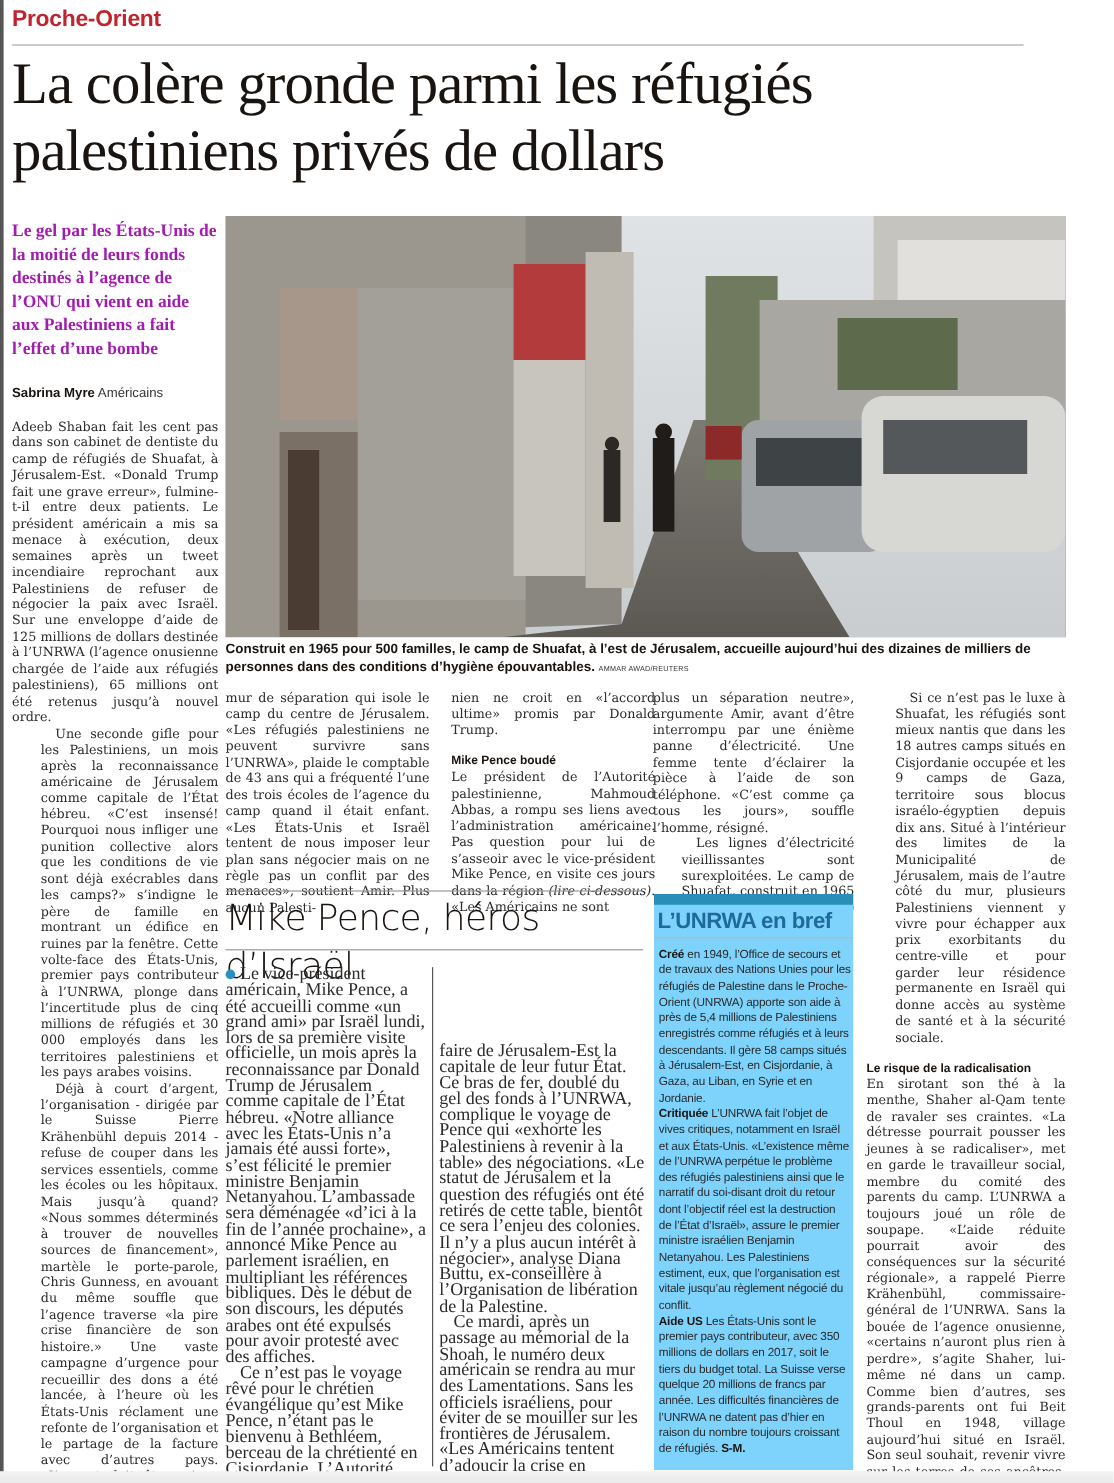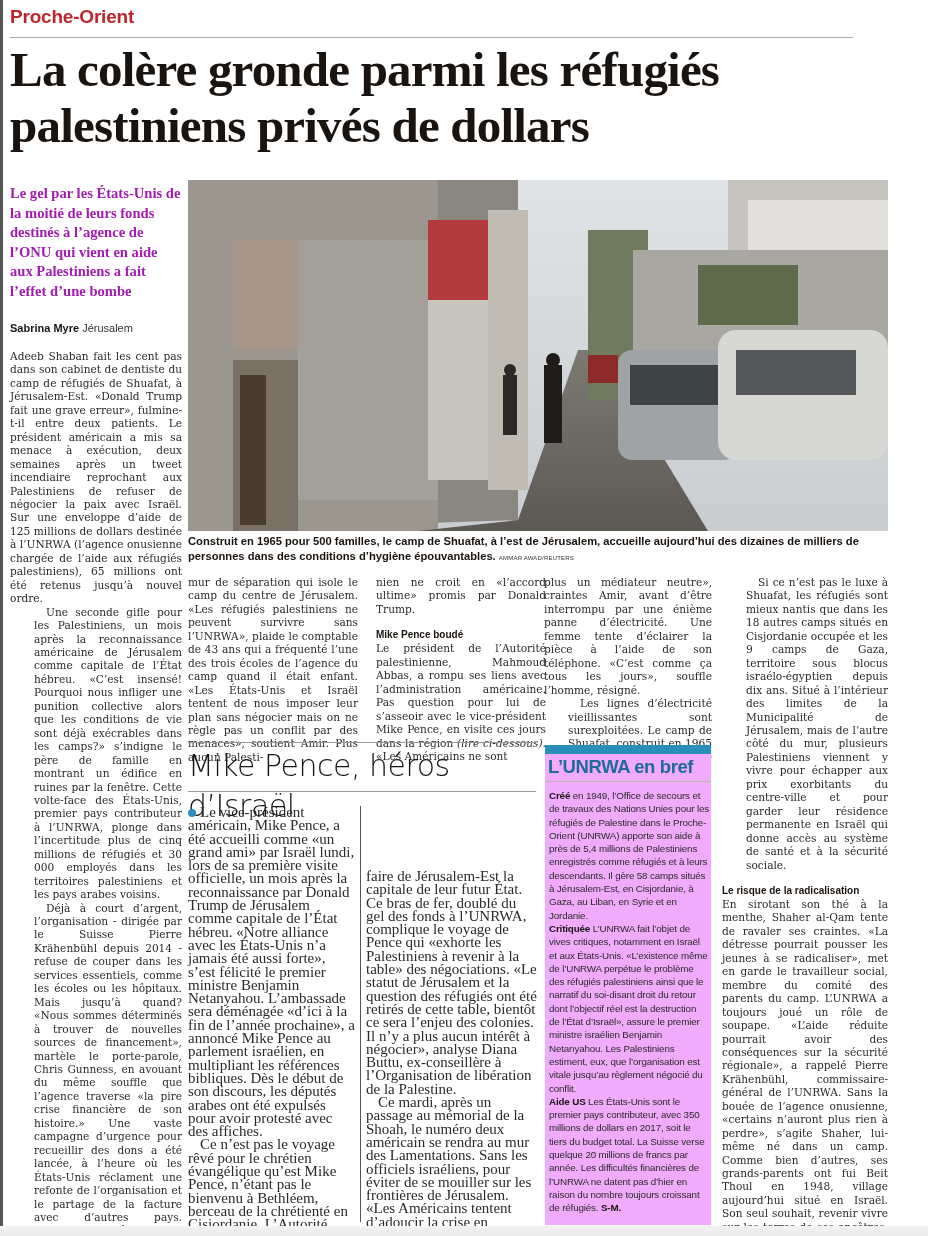--- a/index.html
+++ b/index.html
@@ -1,21 +1,21 @@
 <!DOCTYPE html>
 <html><head>
 <meta charset="utf-8">
 <style>
   * { box-sizing: border-box; margin: 0; padding: 0; }
   html, body { width: 928px; height: 1236px; background: #fff; overflow: hidden; }
   body { position: relative; font-family: "DejaVu Serif", serif; color: #222; }
   .left-edge { position: absolute; left: 0; top: 0; width: 3px; height: 1236px; background: #555; }
   .rubric { position: absolute; left: 10px; top: 6px; font-family: "Liberation Sans", sans-serif; font-weight: 700; font-size: 19px; color: #c0242c; letter-spacing: -0.2px; text-align: right; }
   .rubric-rule { position: absolute; left: 10px; top: 37px; width: 843px; height: 1px; background: #aaa; }
-  .headline { position: absolute; left: 10px; top: 42px; width: 900px; font-family: "Liberation Serif", serif; font-weight: 700; font-size: 49px; line-height: 56px; color: #1a1410; letter-spacing: -0.8px; }
+  .headline { position: absolute; left: 10px; top: 42px; width: 900px; font-family: "Liberation Serif", serif; font-weight: 400; font-size: 49px; line-height: 56px; color: #1a1410; letter-spacing: -0.8px; }
   .lede { position: absolute; left: 10px; top: 184px; width: 172px; font-family: Liberation Serif, serif; font-weight: 700; font-size: 14.6px; line-height: 19.5px; color: #a21caf; }
   .byline { position: absolute; left: 10px; top: 322px; font-family: "Liberation Sans", sans-serif; font-size: 11px; color: #333; }
   .byline b { font-weight: 700; color: #1a1410; }
   .photo { position: absolute; left: 188px; top: 180px; width: 700px; height: 351px; overflow: hidden; background: #8d8880; }
   .caption { position: absolute; left: 188px; top: 534px; width: 700px; font-family: "Liberation Sans", sans-serif; font-weight: 700; font-size: 11.2px; line-height: 15px; color: #1a1410; }
   .credit { font-weight: 400; font-size: 6px; letter-spacing: 0.2px; color: #333; text-transform: uppercase; }
   .col { position: absolute; font-size: 10.6px; line-height: 13.45px; text-align: justify; hyphens: manual; color: #2a2a2a; }
   .col p { margin: 0; }
   .col p.indent { text-indent: 12px; margin-left: 24px; }
   .subhead { font-family: "Liberation Sans", sans-serif; font-weight: 700; font-size: 10px; line-height: 14px; color: #1a1410; margin-top: 12px; text-align: left; }
@@ -26,21 +26,21 @@
   .col5 { left: 722px; top: 576px; width: 166px; }
   .pence-rule-top { position: absolute; left: 188px; top: 742px; width: 348px; height: 1px; background: #999; }
   .pence-title { position: absolute; left: 188px; top: 746px; width: 348px; font-family: "DejaVu Sans", sans-serif; font-weight: 300; font-size: 30px; line-height: 40px; color: #1a1410; letter-spacing: -0.5px; }
   .pence-rule-bottom { position: absolute; left: 188px; top: 791px; width: 348px; height: 1px; background: #999; }
   .pence-col { position: absolute; font-family: "Liberation Serif", serif; font-size: 15px; line-height: 13.3px; color: #2a2a2a; text-align: left; }
   .pence-a { left: 188px; top: 806px; width: 168px; }
   .pence-b { left: 366px; top: 854px; width: 172px; margin-top: 16px; }
   .pence-divider { position: absolute; left: 360px; top: 806px; width: 1px; height: 416px; background: #555; }
   .bullet { display: inline-block; width: 8px; height: 8px; border-radius: 50%; background: #2a8ec2; margin-right: 4px; vertical-align: 0px; }
   .sig { font-family: "Liberation Sans", sans-serif; font-weight: 700; }
-  .box { position: absolute; left: 545px; top: 745px; width: 166px; height: 480px; background: #f0abfc; }
+  .box { position: absolute; left: 545px; top: 745px; width: 166px; height: 480px; background: #7dd3fc; }
   .box-bar { position: absolute; left: 0; top: 0; width: 166px; height: 9px; background: #2a8fb8; }
   .box-title { position: absolute; left: 3px; top: 9px; font-family: "Liberation Sans", sans-serif; font-weight: 700; font-size: 18.5px; line-height: 26px; color: #1f6a9a; letter-spacing: -0.4px; white-space: nowrap; }
   .box-title-rule { position: absolute; left: 0; top: 36px; width: 166px; height: 1px; background: #b9b6ae; }
   .box-body { position: absolute; left: 4px; top: 44px; width: 160px; font-family: "Liberation Sans", sans-serif; font-size: 9.8px; line-height: 13.3px; color: #2a2a2a; letter-spacing: -0.15px; }
   .box-body b { color: #1a1410; }
   .bottom-shade { position: absolute; left: 0; top: 1226px; width: 928px; height: 10px; background: linear-gradient(#f3f3f3, #e9e9e9); }
 </style>
 </head>
 <body>
 
@@ -48,21 +48,21 @@
 
 <div class="rubric">Proche-Orient</div>
 <div class="rubric-rule"></div>
 
 <h1 class="headline">La colère gronde parmi les réfugiés palestiniens privés de dollars</h1>
 
 <div class="lede">Le gel par les États-Unis de la moitié de leurs fonds destinés à l’agence de l’ONU qui vient en aide aux Palestiniens a fait l’effet d’une bombe</div>
 
 <div class="byline">
   <b>Sabrina Myre</b>
-  <span>Jérusalem</span>
+  <span>Américains</span>
 </div>
 
 <div class="photo">
   <svg width="700" height="351" viewBox="0 0 700 351">
     <defs>
       <linearGradient id="sky" x1="0" y1="0" x2="0" y2="1">
         <stop offset="0" stop-color="#dfe3e6"></stop>
           <stop offset="1" stop-color="#c9cdd0"></stop>
       </linearGradient>
       <linearGradient id="road" x1="0" y1="0" x2="0" y2="1">
@@ -115,21 +115,21 @@
   <p>mur de séparation qui isole le camp du centre de Jérusalem. «Les réfugiés palestiniens ne peuvent survivre sans l’UNRWA», plaide le comptable de 43 ans qui a fréquenté l’une des trois écoles de l’agence du camp quand il était enfant. «Les États-Unis et Israël tentent de nous imposer leur plan sans négocier mais on ne règle pas un conflit par des menaces», soutient Amir. Plus aucun Palesti-</p>
 </div>
 
 <div class="col col3">
   <p>nien ne croit en «l’accord ultime» promis par Donald Trump.</p>
   <div class="subhead">Mike Pence boudé</div>
   <p><span>Le président de l’Autorité palestinienne, Mahmoud Abbas, a rompu ses liens avec l’administration américaine. Pas question pour lui de s’asseoir avec le vice-président Mike Pence, en visite ces jours dans la région </span><i>(lire ci-dessous)</i><span>. «Les Américains ne sont</span></p>
 </div>
 
 <div class="col col4">
-  <p>plus un médiateur neutre», craintes Amir, avant d’être interrompu par une énième panne d’électricité. Une femme tente d’éclairer la pièce à l’aide de son téléphone. «C’est comme ça tous les jours», souffle l’homme, résigné.</p>
+  <p>plus un séparation neutre», argumente Amir, avant d’être interrompu par une énième panne d’électricité. Une femme tente d’éclairer la pièce à l’aide de son téléphone. «C’est comme ça tous les jours», souffle l’homme, résigné.</p>
   <p class="indent">Les lignes d’électricité vieillissantes sont surexploitées. Le camp de Shuafat, construit en 1965 pour accueillir 500 familles,</p>
 </div>
 
 <div class="col col5">
   <p class="indent">Si ce n’est pas le luxe à Shuafat, les réfugiés sont mieux nantis que dans les 18 autres camps situés en Cisjordanie occupée et les 9 camps de Gaza, territoire sous blocus israélo-égyptien depuis dix ans. Situé à l’intérieur des limites de la Municipalité de Jérusalem, mais de l’autre côté du mur, plusieurs Palestiniens viennent y vivre pour échapper aux prix exorbitants du centre-ville et pour garder leur résidence permanente en Israël qui donne accès au système de santé et à la sécurité sociale.</p>
   <div class="subhead">Le risque de la radicalisation</div>
   <p>En sirotant son thé à la menthe, Shaher al-Qam tente de ravaler ses craintes. «La détresse pourrait pousser les jeunes à se radicaliser», met en garde le travailleur social, membre du comité des parents du camp. L’UNRWA a toujours joué un rôle de soupape. «L’aide réduite pourrait avoir des conséquences sur la sécurité régionale», a rappelé Pierre Krähenbühl, commissaire-général de l’UNRWA. Sans la bouée de l’agence onusienne, «certains n’auront plus rien à perdre», s’agite Shaher, lui-même né dans un camp. Comme bien d’autres, ses grands-parents ont fui Beit Thoul en 1948, village aujourd’hui situé en Israël. Son seul souhait, revenir vivre sur les terres de ses ancêtres, même s’il ne se permet plus d’y croire.</p>
 </div>
 
 <div class="pence-rule-top"></div>

